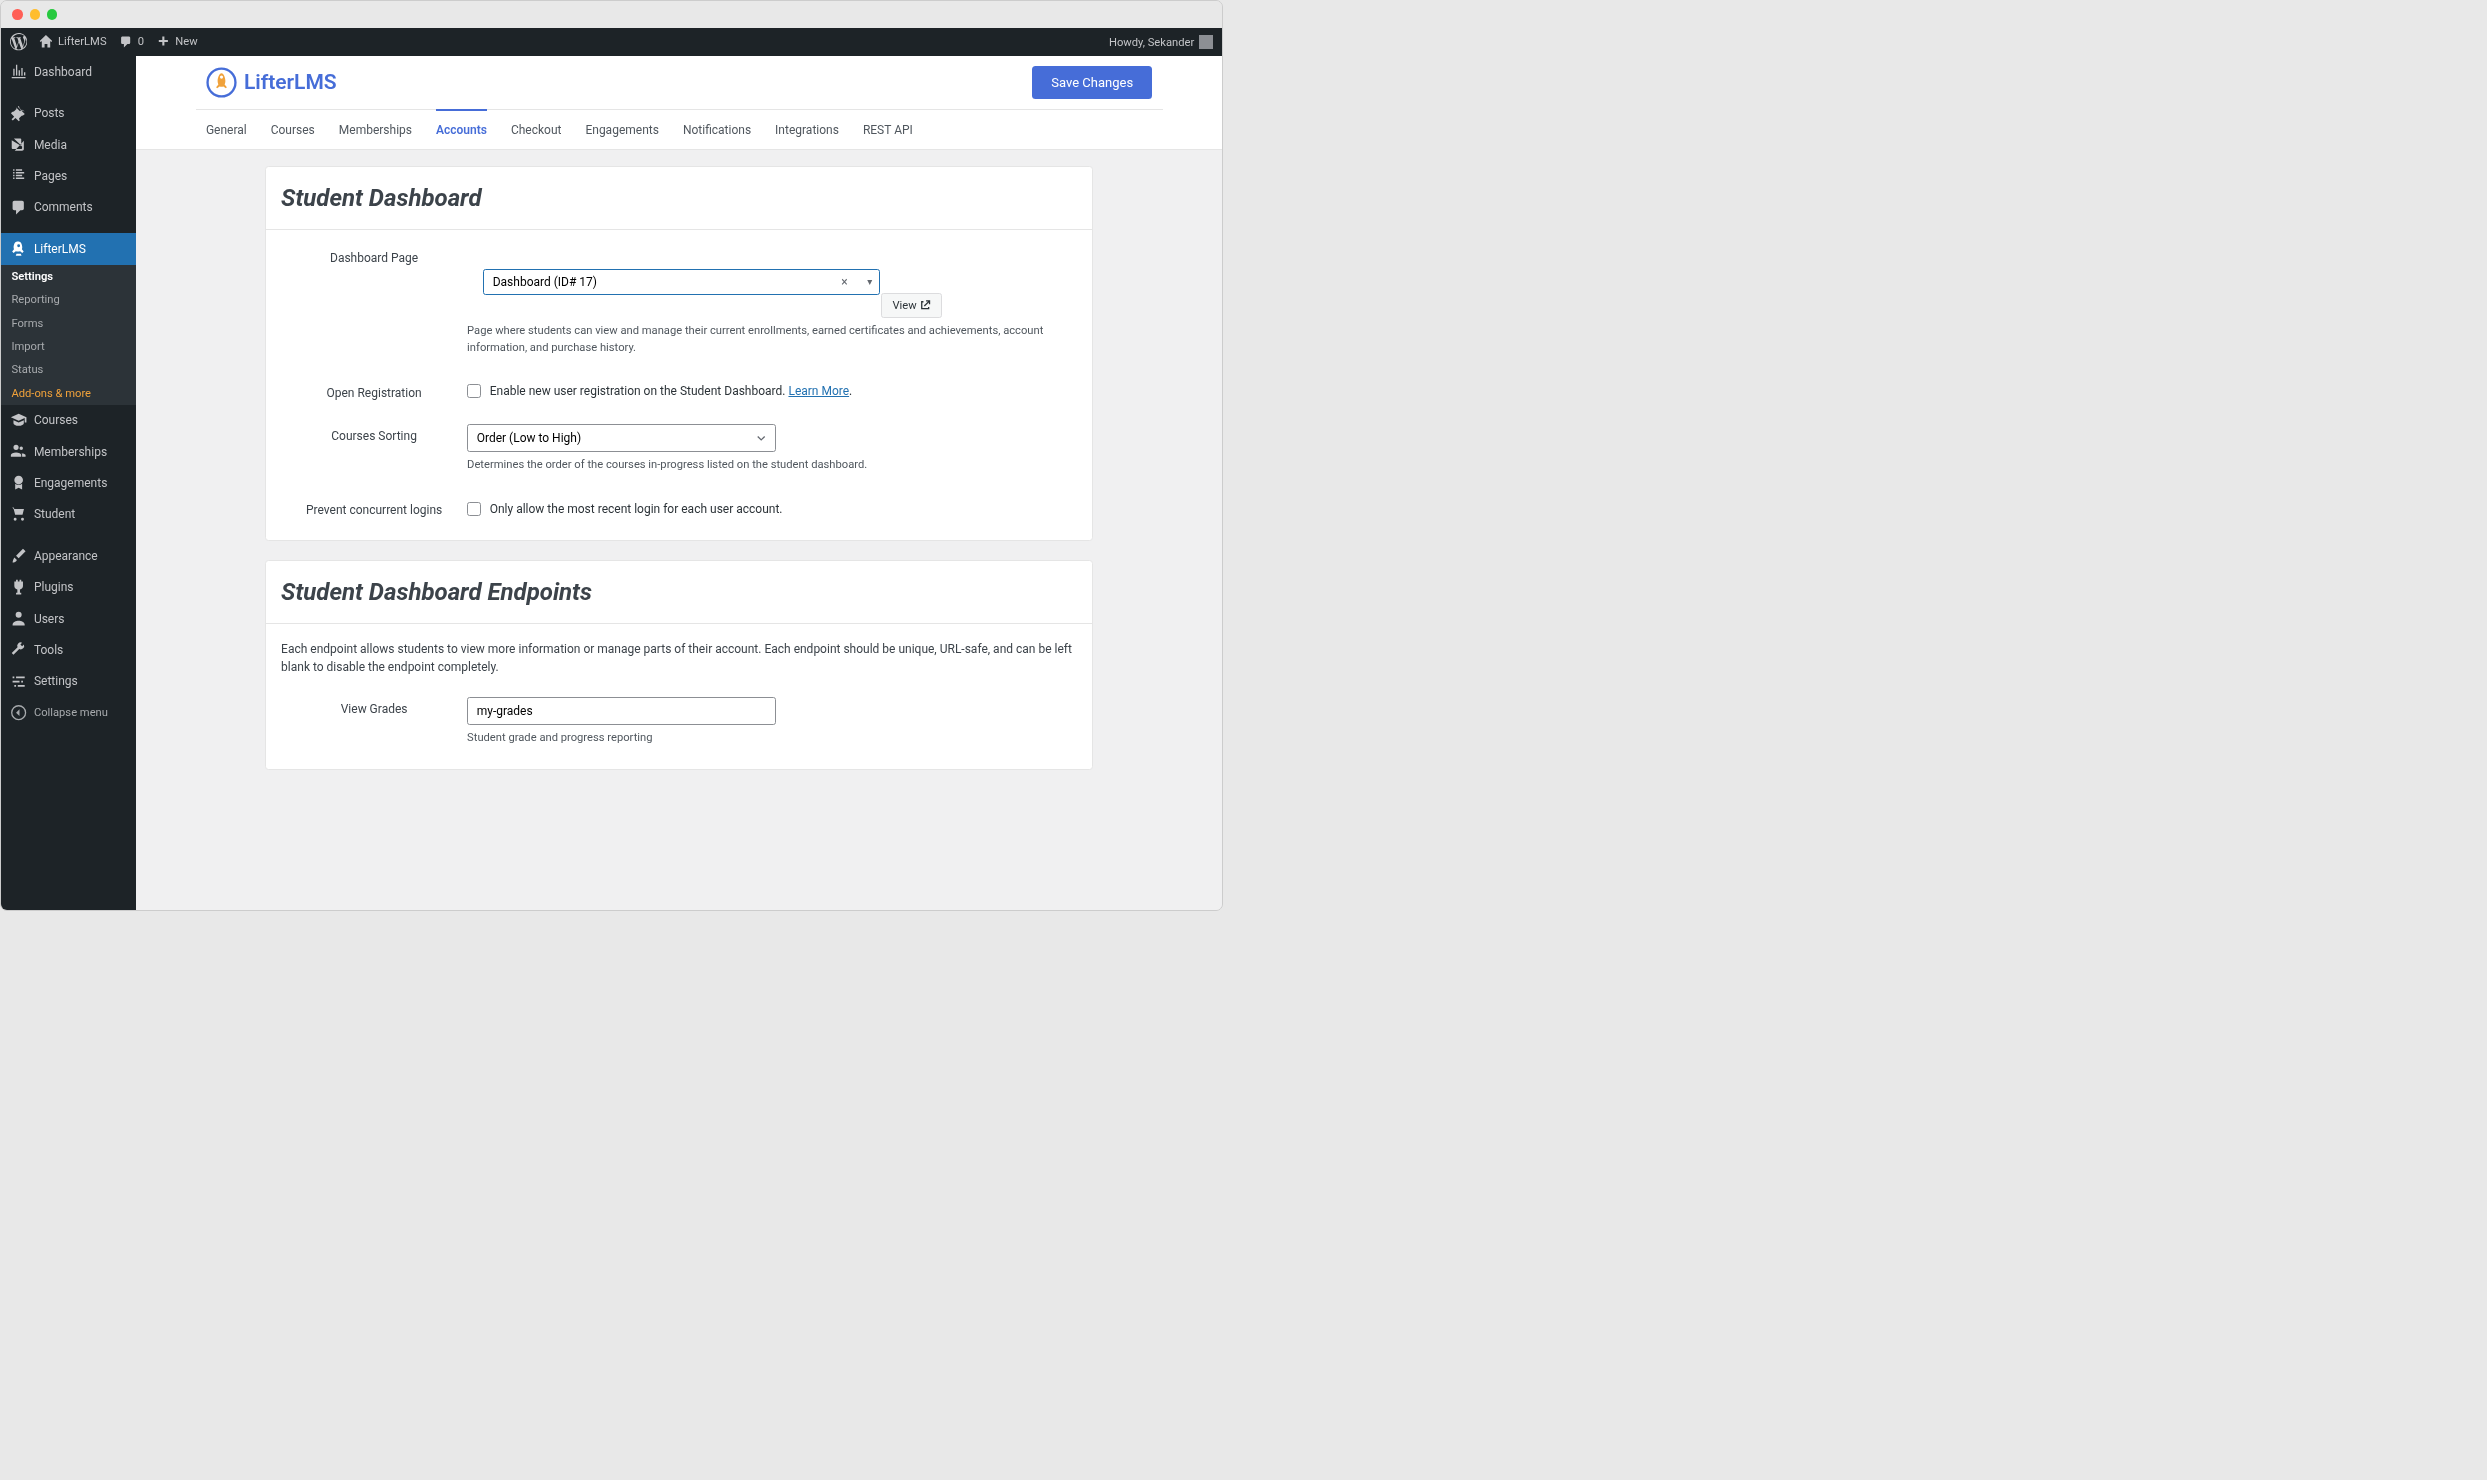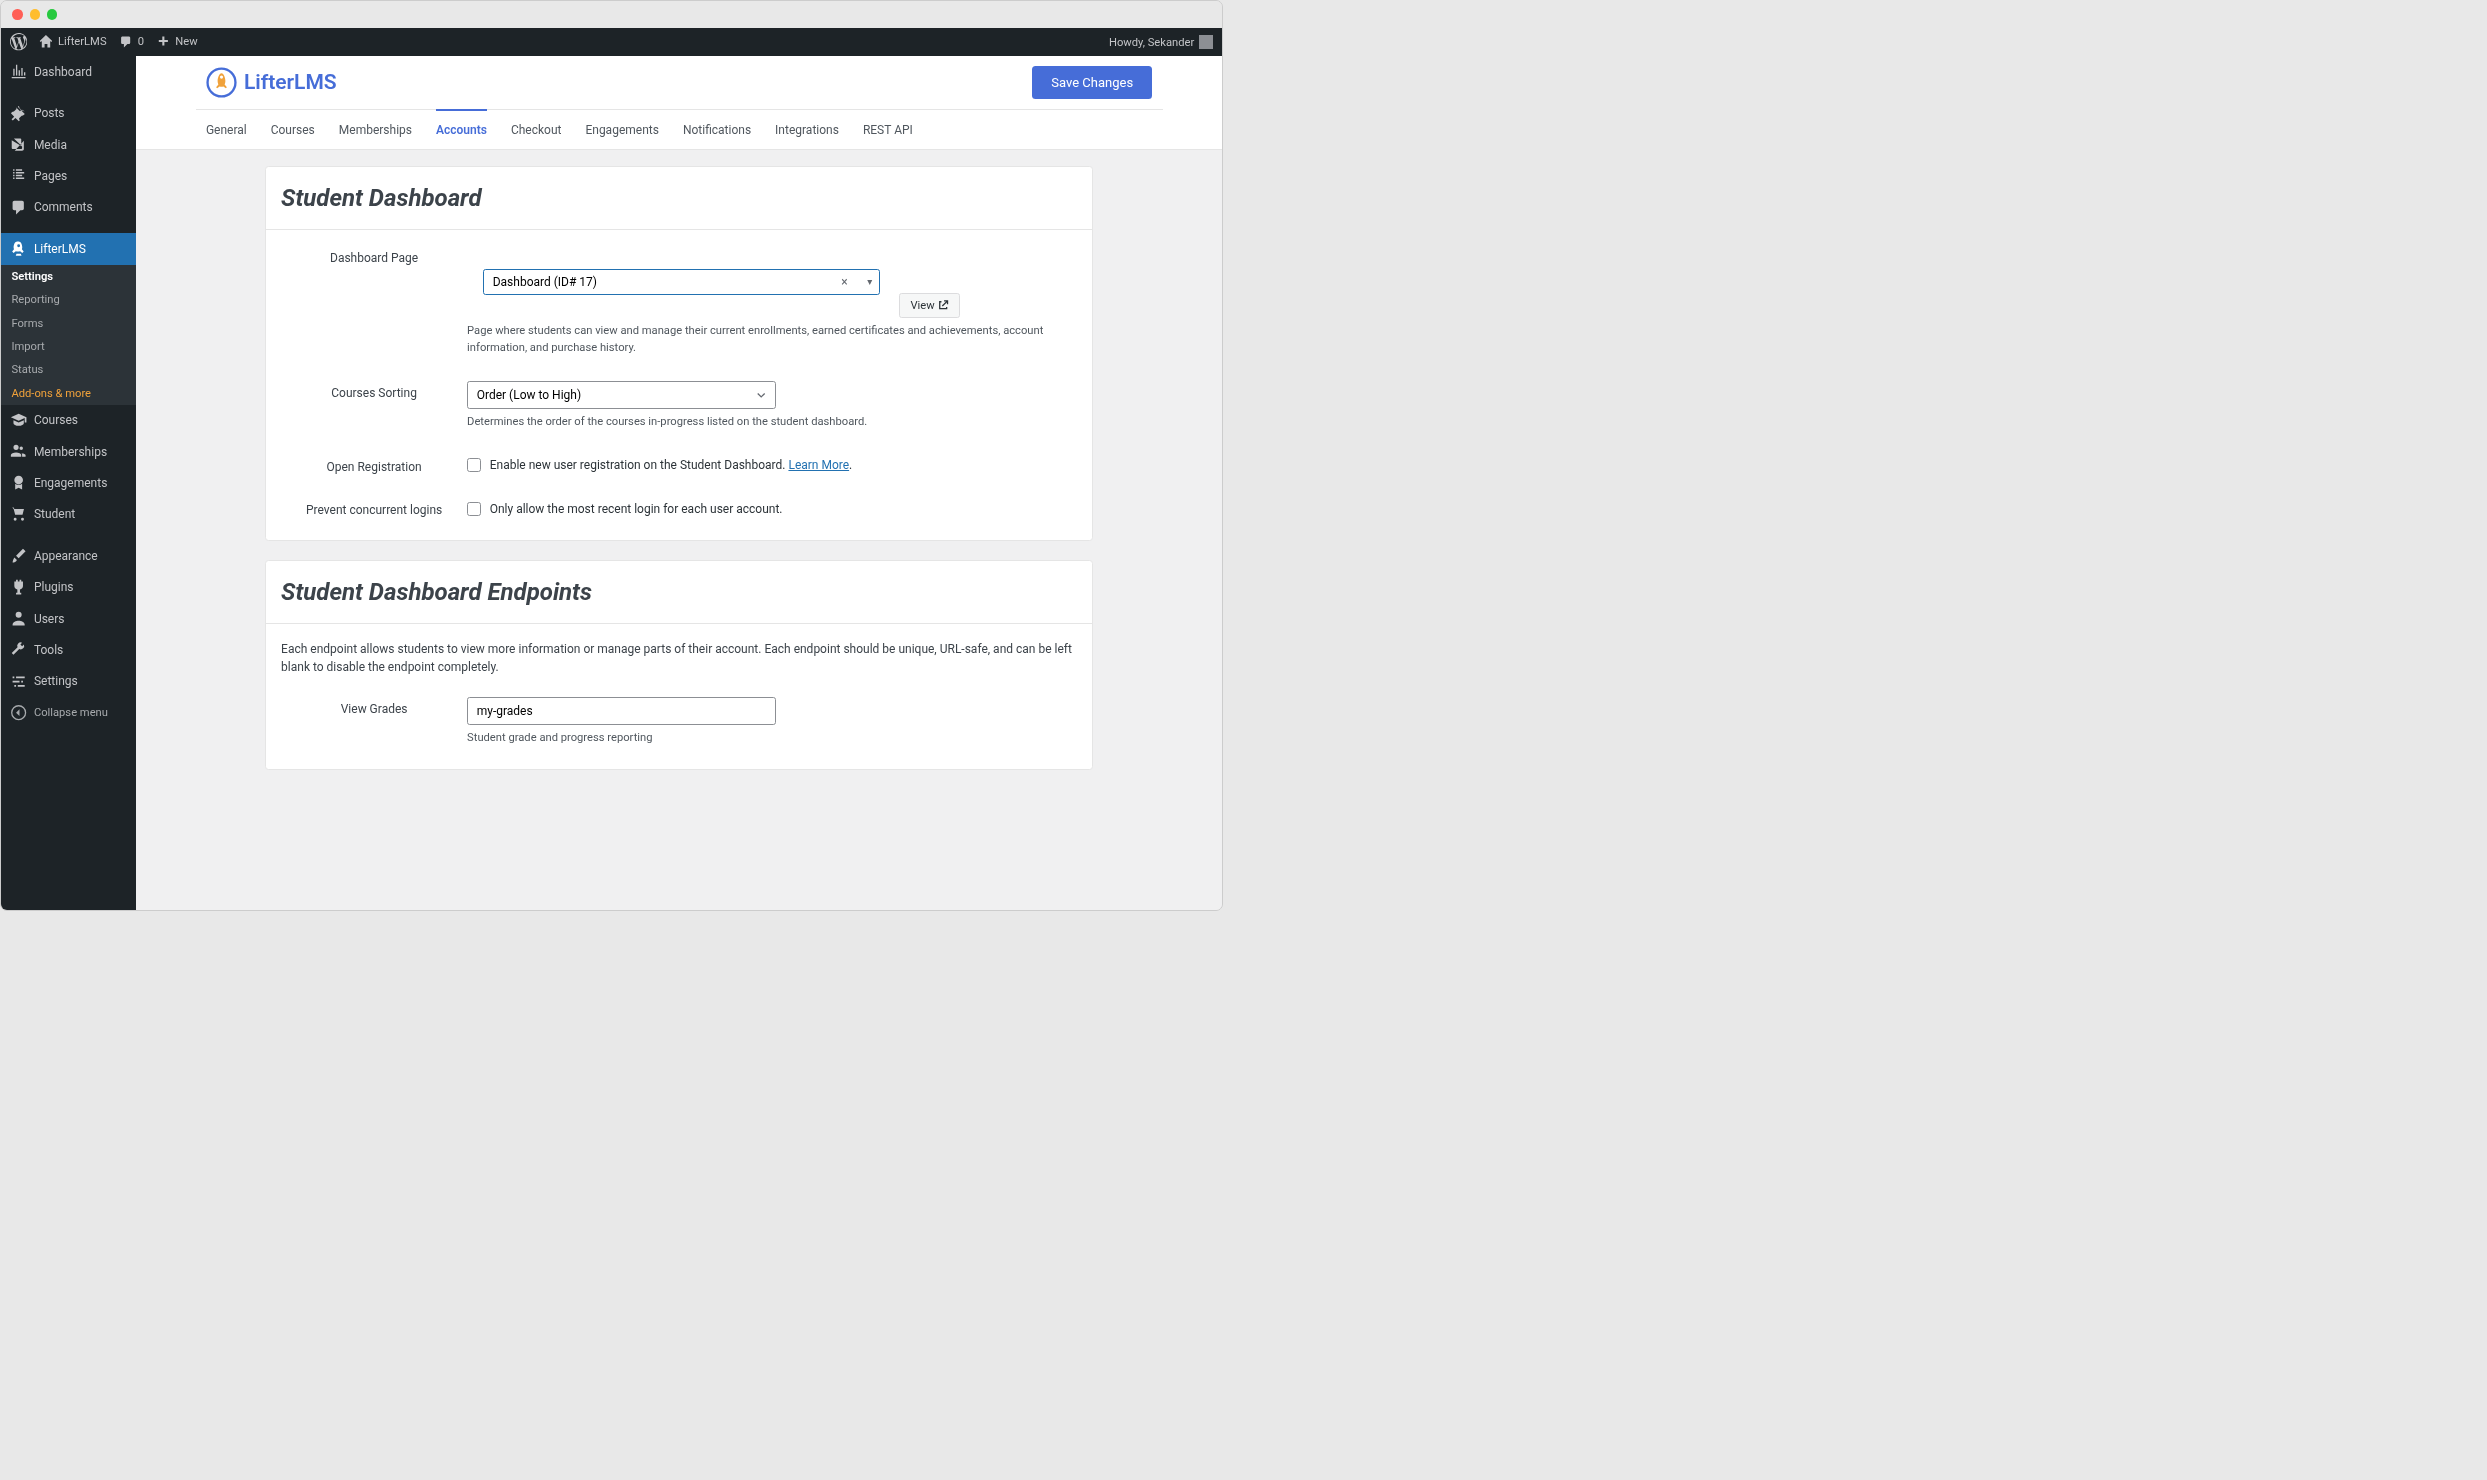--- a/index.html
+++ b/index.html
@@ -39,21 +39,21 @@
 .tab.active { color: #466dd8; font-weight: 600; border-top-color: #466dd8; }
 .main { max-width: 846px; margin: 15.5px auto; padding: 0 8.6px; }
 .panel { background: #fff; border: 0.9px solid #e5e5e5; border-radius: 3.5px; margin-bottom: 19px; }
 .panel-title { font-size: 24px; font-weight: 700; color: #3c434a; padding: 17.3px 15.5px; border-bottom: 0.9px solid #e5e5e5; font-style: italic; }
 .panel-body { padding: 15.5px; }
 .field-row { display: flex; align-items: flex-start; margin-bottom: 24px; }
 .field-row:last-child { margin-bottom: 7px; }
 .field-label { width: 186px; font-size: 12px; font-weight: 400; color: #3c434a; padding-top: 5.2px; flex-shrink: 0; text-align: center; }
 .field-control { flex: 1; }
 .field-desc { font-size: 11.2px; color: #50575e; margin-top: 5.2px; line-height: 1.5; }
-.select-combo { display: flex; align-items: center; gap: 19px; padding-left: 16px; }
+.select-combo { display: flex; align-items: center; gap: 1px; padding-left: 16px; }
 .select2 { position: relative; flex: 1; max-width: 397px; }
 .select2-box { border: 0.9px solid #2271b1; border-radius: 2.6px; padding: 5.2px 28px 5.2px 8.6px; font-size: 12px; background: #fff; position: relative; display: flex; justify-content: space-between; align-items: center; }
 .select2-clear { color: #646970; cursor: pointer; font-size: 12px; margin-left: auto; padding-right: 3.5px; }
 .select2-arrow { position: absolute; right: 5.2px; top: 50%; transform: translateY(-50%); color: #646970; font-size: 8.6px; }
 .view-btn { background: #f6f7f7; border: 0.9px solid #dcdcde; padding: 5.2px 10.4px; border-radius: 2.6px; cursor: pointer; font-size: 11.2px; color: #2c3338; display: flex; align-items: center; gap: 3.5px; margin-top: 47px; }
 .dropdown { border: 0.9px solid #8c8f94; border-radius: 2.6px; padding: 6px 8.6px; font-size: 12px; width: 309px; background: #fff; position: relative; display: flex; justify-content: space-between; align-items: center; cursor: pointer; }
 .dropdown-arrow { color: #646970; }
 .checkbox-row { display: flex; align-items: center; gap: 8.6px; font-size: 12px; color: #2c3338; padding-top: 3.5px; }
 .checkbox { width: 14px; height: 14px; border: 0.9px solid #8c8f94; border-radius: 2.6px; background: #fff; cursor: pointer; }
 .learn-more { color: #2271b1; text-decoration: underline; cursor: pointer; }
@@ -295,45 +295,45 @@
                     <svg width="10.4" height="10.4" viewBox="0 0 12 12" fill="none" stroke="currentColor" stroke-width="1.5">
                         <path d="M4 2H2v8h8V8M7 1h4v4M11 1L5 7"></path>
                       </svg>
                   </button>
                 </div>
                 <div class="field-desc">Page where students can view and manage their current enrollments, earned certificates and achievements, account information, and purchase history.</div>
               </div>
             </div>
 
             <div class="field-row">
+              <div class="field-label">Open Registration</div>
+              <div class="field-control">
+                <div class="checkbox-row">
+                  <div class="checkbox"></div>
+                  <span>
+                    <span>Enable new user registration on the Student Dashboard. </span><a class="learn-more">Learn More</a><span>.</span>
+                  </span>
+                </div>
+              </div>
+            </div>
+
+            <div class="field-row">
               <div class="field-label">Courses Sorting</div>
               <div class="field-control">
                 <div class="dropdown">
                   <span>Order (Low to High)</span>
                   <svg class="dropdown-arrow" width="10.4" height="10.4" viewBox="0 0 12 12" fill="none" stroke="currentColor" stroke-width="1.5">
                       <path d="M2 4l4 4 4-4"></path>
                     </svg>
                 </div>
                 <div class="field-desc">Determines the order of the courses in-progress listed on the student dashboard.</div>
               </div>
             </div>
 
             <div class="field-row">
-              <div class="field-label">Open Registration</div>
-              <div class="field-control">
-                <div class="checkbox-row">
-                  <div class="checkbox"></div>
-                  <span>
-                    <span>Enable new user registration on the Student Dashboard. </span><a class="learn-more">Learn More</a><span>.</span>
-                  </span>
-                </div>
-              </div>
-            </div>
-
-            <div class="field-row">
               <div class="field-label">Prevent concurrent logins</div>
               <div class="field-control">
                 <div class="checkbox-row">
                   <div class="checkbox"></div>
                   <span>Only allow the most recent login for each user account.</span>
                 </div>
               </div>
             </div>
           </div>
         </div>

